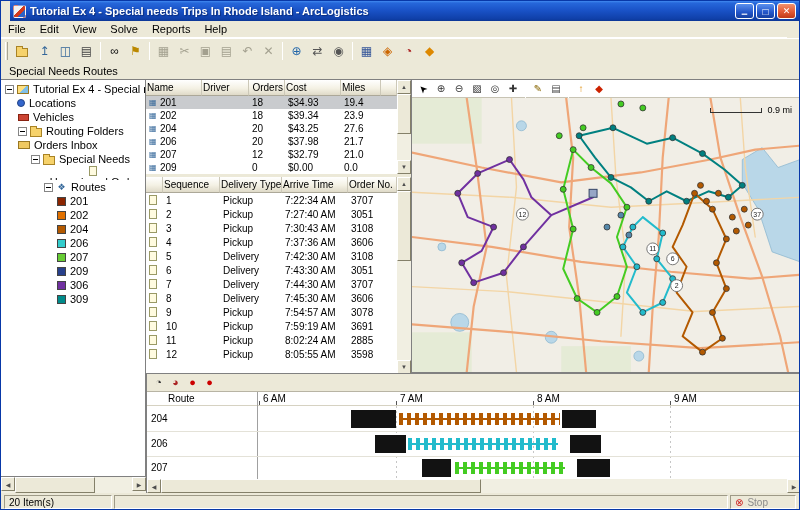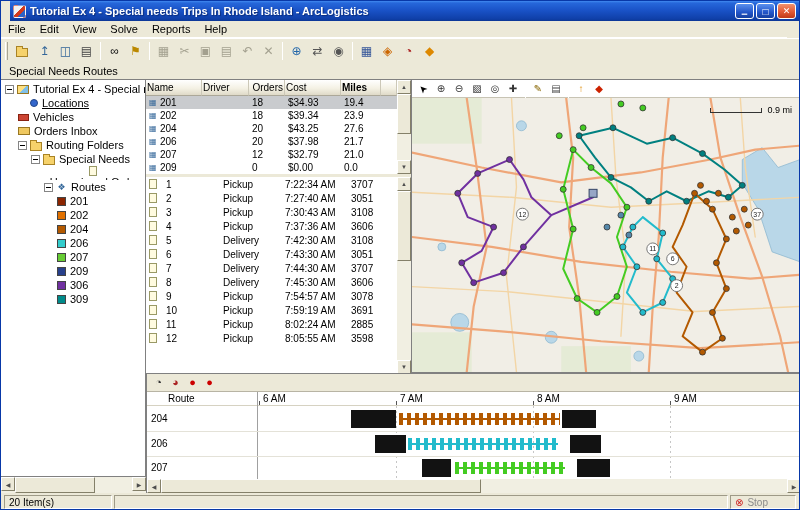--- a/index.html
+++ b/index.html
@@ -204,36 +204,36 @@
   <div class="viewbar">
     <span>Special Needs Routes</span>
   </div>
 
   <div class="tree-panel" id="tree">
       <div class="tree-row" style="padding-left: 4px;">
         <span class="expander"></span>
         <span class="ti ti-map"></span>
         <span class="tree-label">Tutorial Ex 4 - Special need</span>
       </div>
-      <div class="tree-row" style="padding-left: 29px; text-decoration: underline;">
+      <div class="tree-row" style="padding-left: 16px;">
         <span class="ti ti-pin"></span>
         <span class="tree-label">Locations</span>
       </div>
       <div class="tree-row" style="padding-left: 17px;">
         <span class="ti ti-truck"></span>
         <span class="tree-label">Vehicles</span>
-      </div>
-      <div class="tree-row" style="padding-left: 17px;">
-        <span class="ti ti-inbox"></span>
-        <span class="tree-label">Orders Inbox</span>
       </div>
       <div class="tree-row" style="padding-left: 17px;">
         <span class="expander"></span>
         <span class="ti ti-folder"></span>
         <span class="tree-label">Routing Folders</span>
+      </div>
+      <div class="tree-row" style="padding-left: 17px;">
+        <span class="ti ti-inbox"></span>
+        <span class="tree-label">Orders Inbox</span>
       </div>
       <div class="tree-row" style="padding-left: 30px;">
         <span class="expander"></span>
         <span class="ti ti-folder"></span>
         <span class="tree-label">Special Needs</span>
       </div>
       <div class="tree-row" style="padding-left: 43px; flex-direction: column;">
         <span class="ti ti-page"></span>
         <span class="tree-label">Unassigned Order</span>
       </div>
@@ -281,21 +281,21 @@
       <span class="sb-thumb" style="top: 0px; height: 100%; left: 14px; width: 80px;"></span>
     </div>
 
   <div class="tables">
     <div class="grid" id="routes-grid">
         <div class="grid-header">
           <span class="gh-cell" style="width: 56px;">Name</span>
           <span class="gh-cell" style="width: 47px;">Driver</span>
           <span class="gh-cell" style="width: 36px; text-align: right;">Orders</span>
           <span class="gh-cell" style="width: 56px;">Cost</span>
-          <span class="gh-cell" style="width: 40px; font-weight: bold;">Miles</span>
+          <span class="gh-cell" style="width: 40px;">Miles</span>
           <span class="gh-cell" style="width: 16px;"></span>
         </div>
         <div class="grid-row selected">
           <span class="gr-cell" style="width: 56px;">
             <span class="ic-route-mini">▦</span>
             <span>201</span>
           </span>
           <span class="gr-cell" style="width: 47px;">
             <span></span>
           </span>
@@ -418,20 +418,27 @@
           </span>
         </div>
       </div>
     <div class="sb" id="routes-vscroll">
         <span class="sb-btn sb-up"></span>
         <span class="sb-btn sb-down"></span>
         <span class="sb-thumb" style="left: 0px; width: 14px; top: 14px; height: 40px;"></span>
       </div>
     <div class="splitter-h"></div>
     <div class="grid" id="stops-grid">
+        <div class="grid-header">
+          <span class="gh-cell" style="width: 17px;"></span>
+          <span class="gh-cell" style="width: 57px;">Sequence</span>
+          <span class="gh-cell" style="width: 62px;">Delivery Type</span>
+          <span class="gh-cell" style="width: 66px;">Arrive Time</span>
+          <span class="gh-cell" style="width: 49px;">Order No.</span>
+        </div>
         <div class="grid-row">
           <span class="gr-cell" style="width: 17px;">
             <span class="ti-page"></span>
           </span>
           <span class="gr-cell" style="width: 57px;">
             <span>1</span>
           </span>
           <span class="gr-cell" style="width: 62px;">
             <span>Pickup</span>
           </span>

